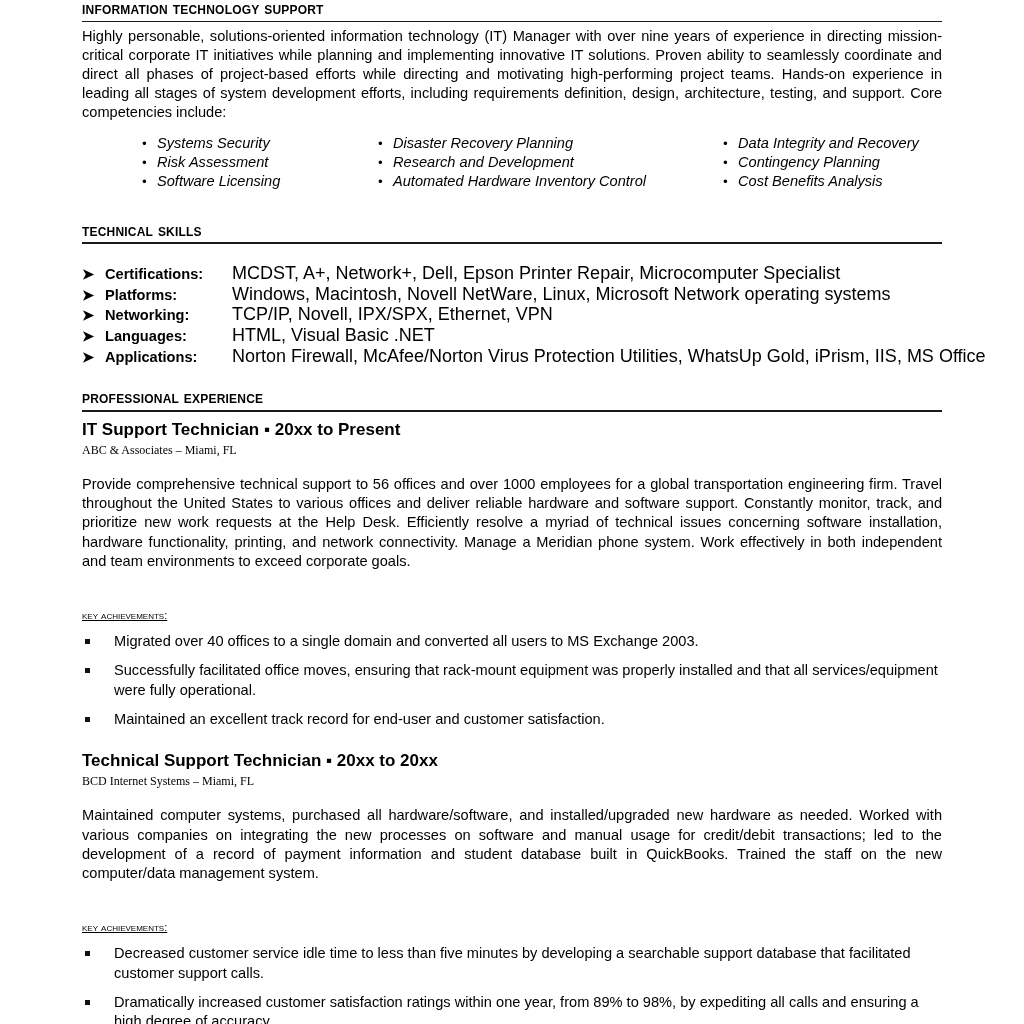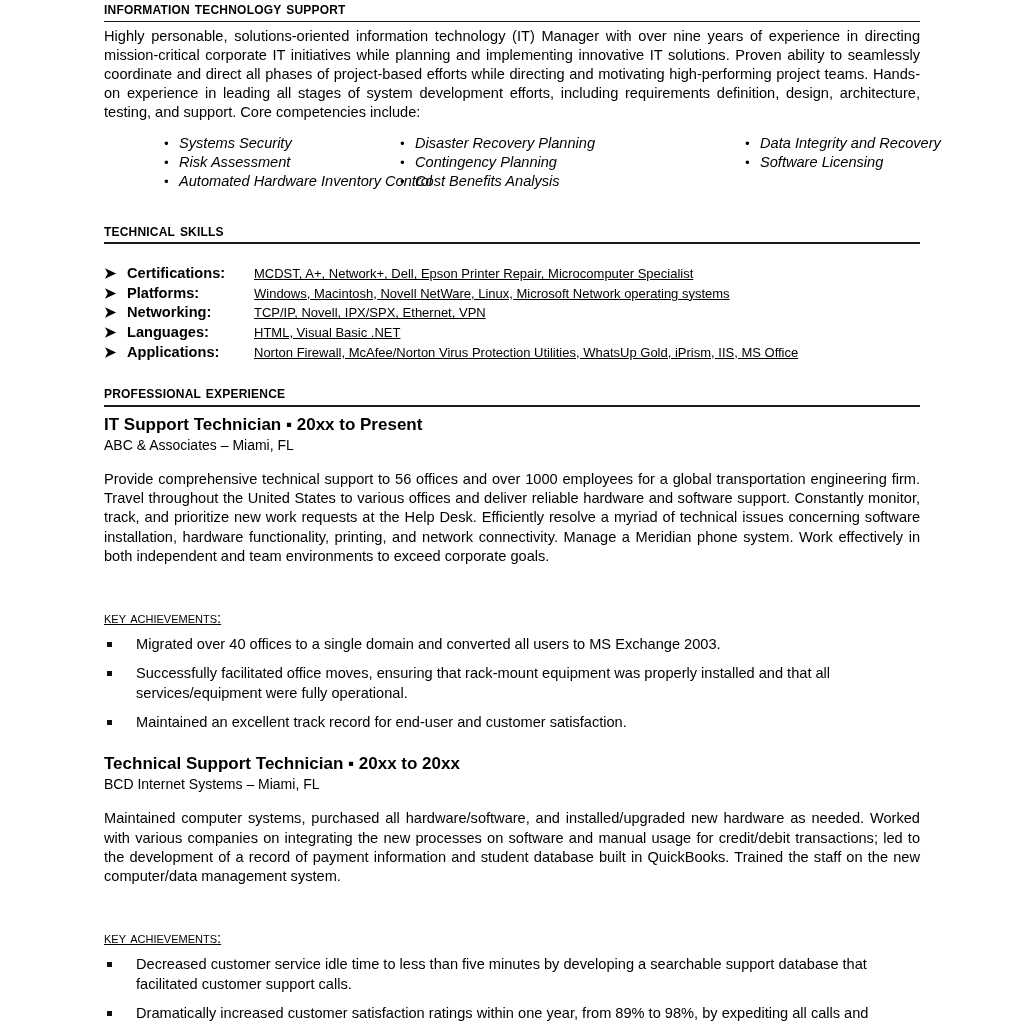--- a/index.html
+++ b/index.html
@@ -12,21 +12,21 @@
     height: 1024px;
     overflow: hidden;
     font-family: "Liberation Sans", sans-serif;
     color: #000000;
   }
   .page {
     position: relative;
     width: 1024px;
     height: 1024px;
     box-sizing: border-box;
-    padding: 0 104px;
+    padding: 0 82px;
     overflow: hidden;
   }
 
   
   .section-head {
     font-size: 16.5px;
     font-weight: bold;
     letter-spacing: 0.2px;
     line-height: 1.0;
     font-variant: small-caps;
@@ -89,49 +89,49 @@
     font-size: 14.5px;
     font-weight: bold;
   }
   .skill-label {
     width: 127px;
     flex: 0 0 127px;
     font-size: 14.6px;
     font-weight: bold;
   }
   .skill-value {
-    font-size: 13px;
-    text-decoration: underline;
+    font-size: 18px;
   }
 
   
   .job-title {
     font-size: 17px;
     font-weight: bold;
     line-height: 20px;
     margin-top: 8px;
   }
   .job-company {
-    font-size: 14px;
+    font-size: 12px;
     line-height: 20px;
+    font-family: Liberation Serif, serif;
   }
   .job-desc {
     font-size: 14.6px;
     line-height: 19.3px;
     text-align: justify;
     margin-top: 15px;
   }
 
   .ka-head {
-    font-size: 15px;
+    font-size: 11px;
     font-weight: normal;
     font-variant: small-caps;
     text-transform: lowercase;
     text-decoration: underline;
-    margin-top: 28px;
+    margin-top: 20px;
     display: inline-block;
     line-height: 18px;
   }
 
   .ka-list {
     margin: 8px 0 0 0;
     padding: 0;
     list-style: none;
   }
   .ka-list li {
@@ -176,20 +176,23 @@
         <span class="dot">•</span><span>Disaster Recovery Planning</span>
       </div>
       <div class="comp-cell">
         <span class="dot">•</span><span>Data Integrity and Recovery</span>
       </div>
 
       <div class="comp-cell">
         <span class="dot">•</span><span>Risk Assessment</span>
       </div>
       <div class="comp-cell">
+        <span class="dot">•</span><span>Research and Development</span>
+      </div>
+      <div class="comp-cell">
         <span class="dot">•</span><span>Contingency Planning</span>
       </div>
 
       <div class="comp-cell">
         <span class="dot">•</span><span>Software Licensing</span>
       </div>
       <div class="comp-cell">
         <span class="dot">•</span><span>Automated Hardware Inventory Control</span>
       </div>
       <div class="comp-cell">

